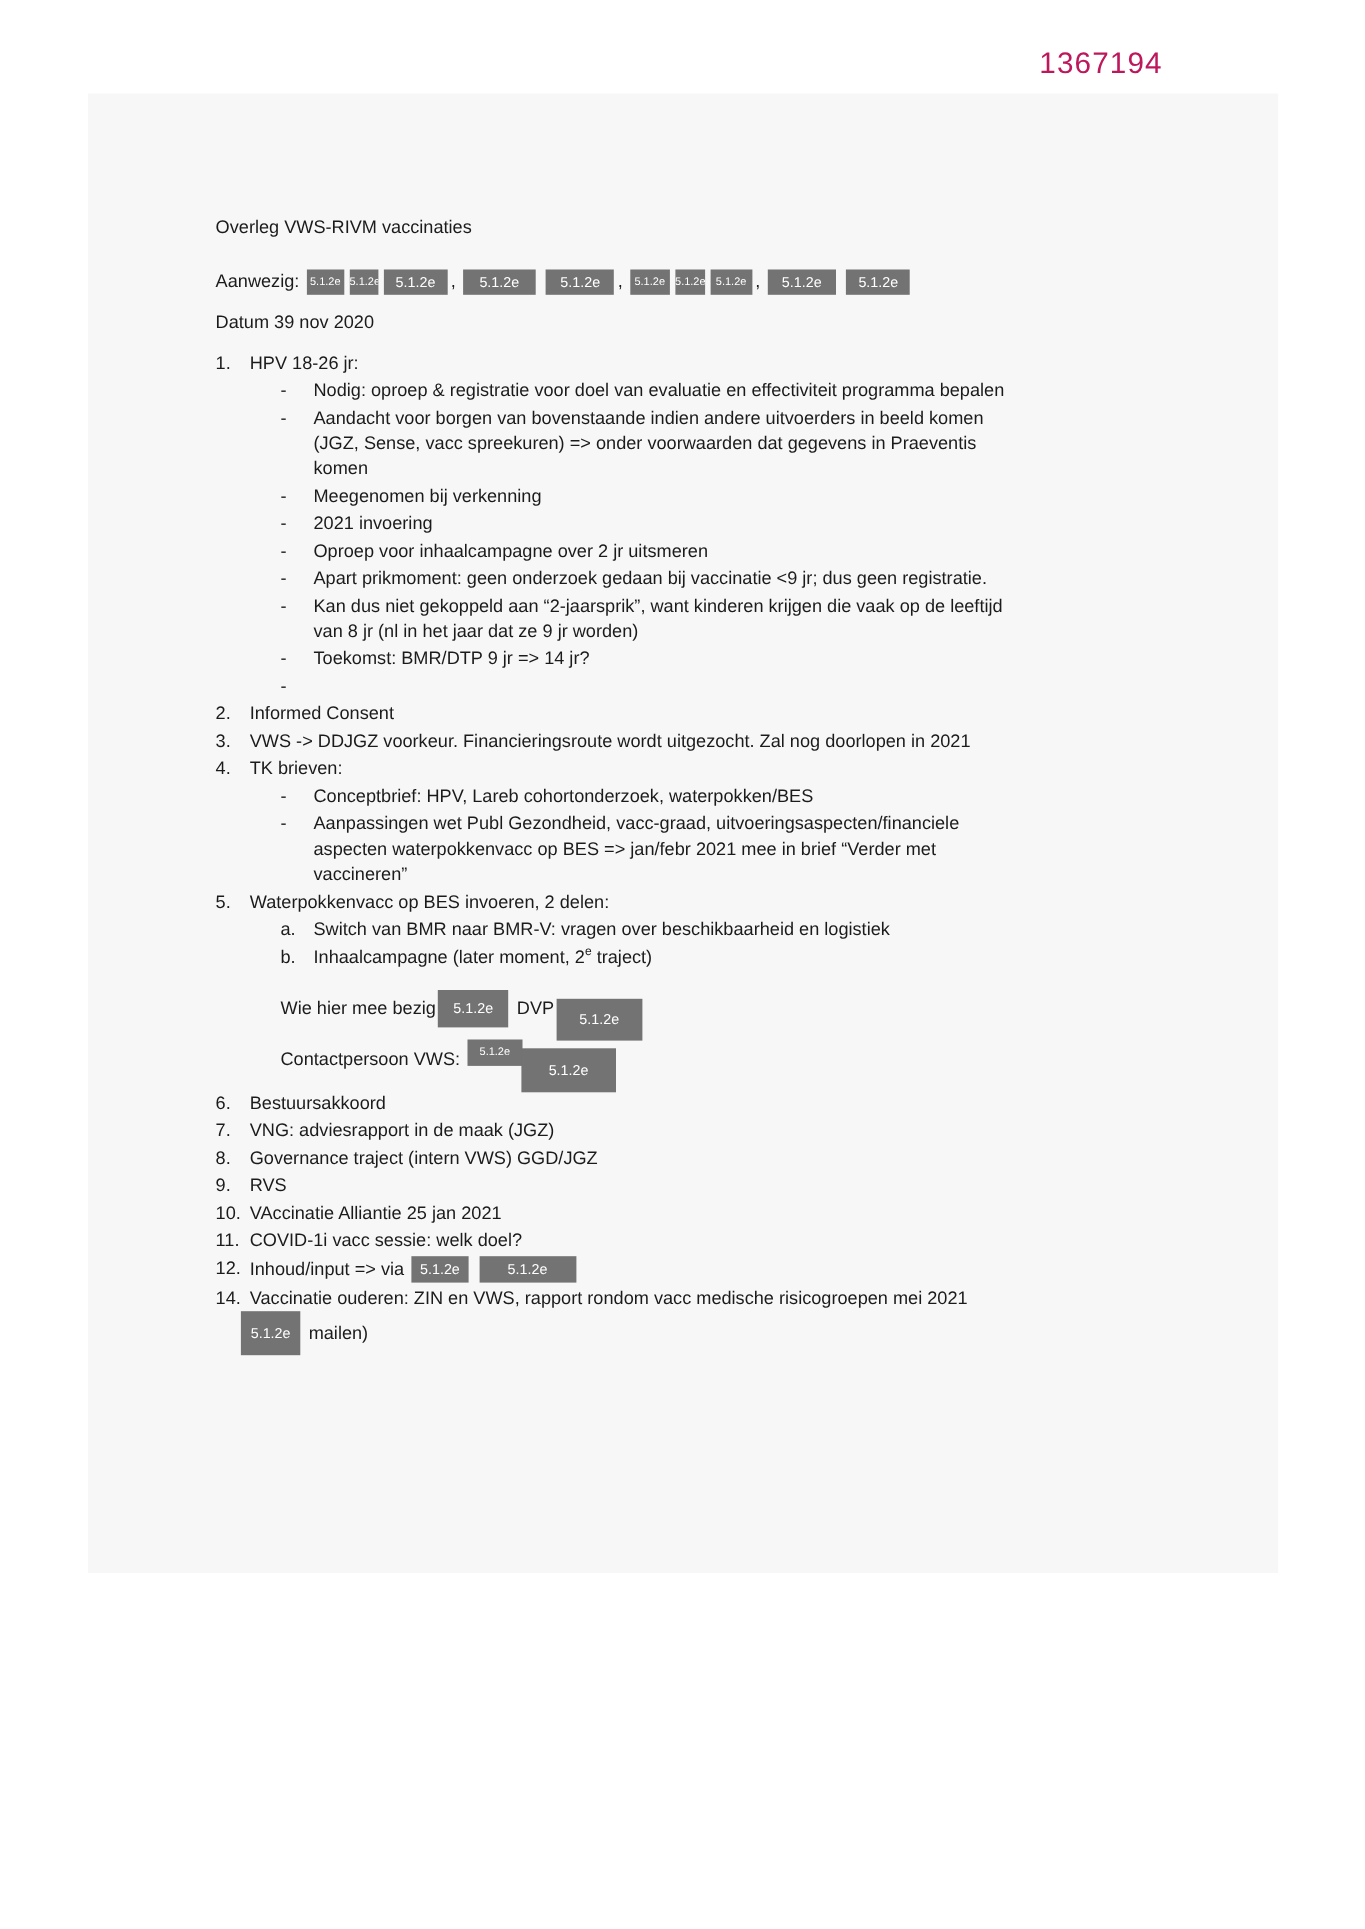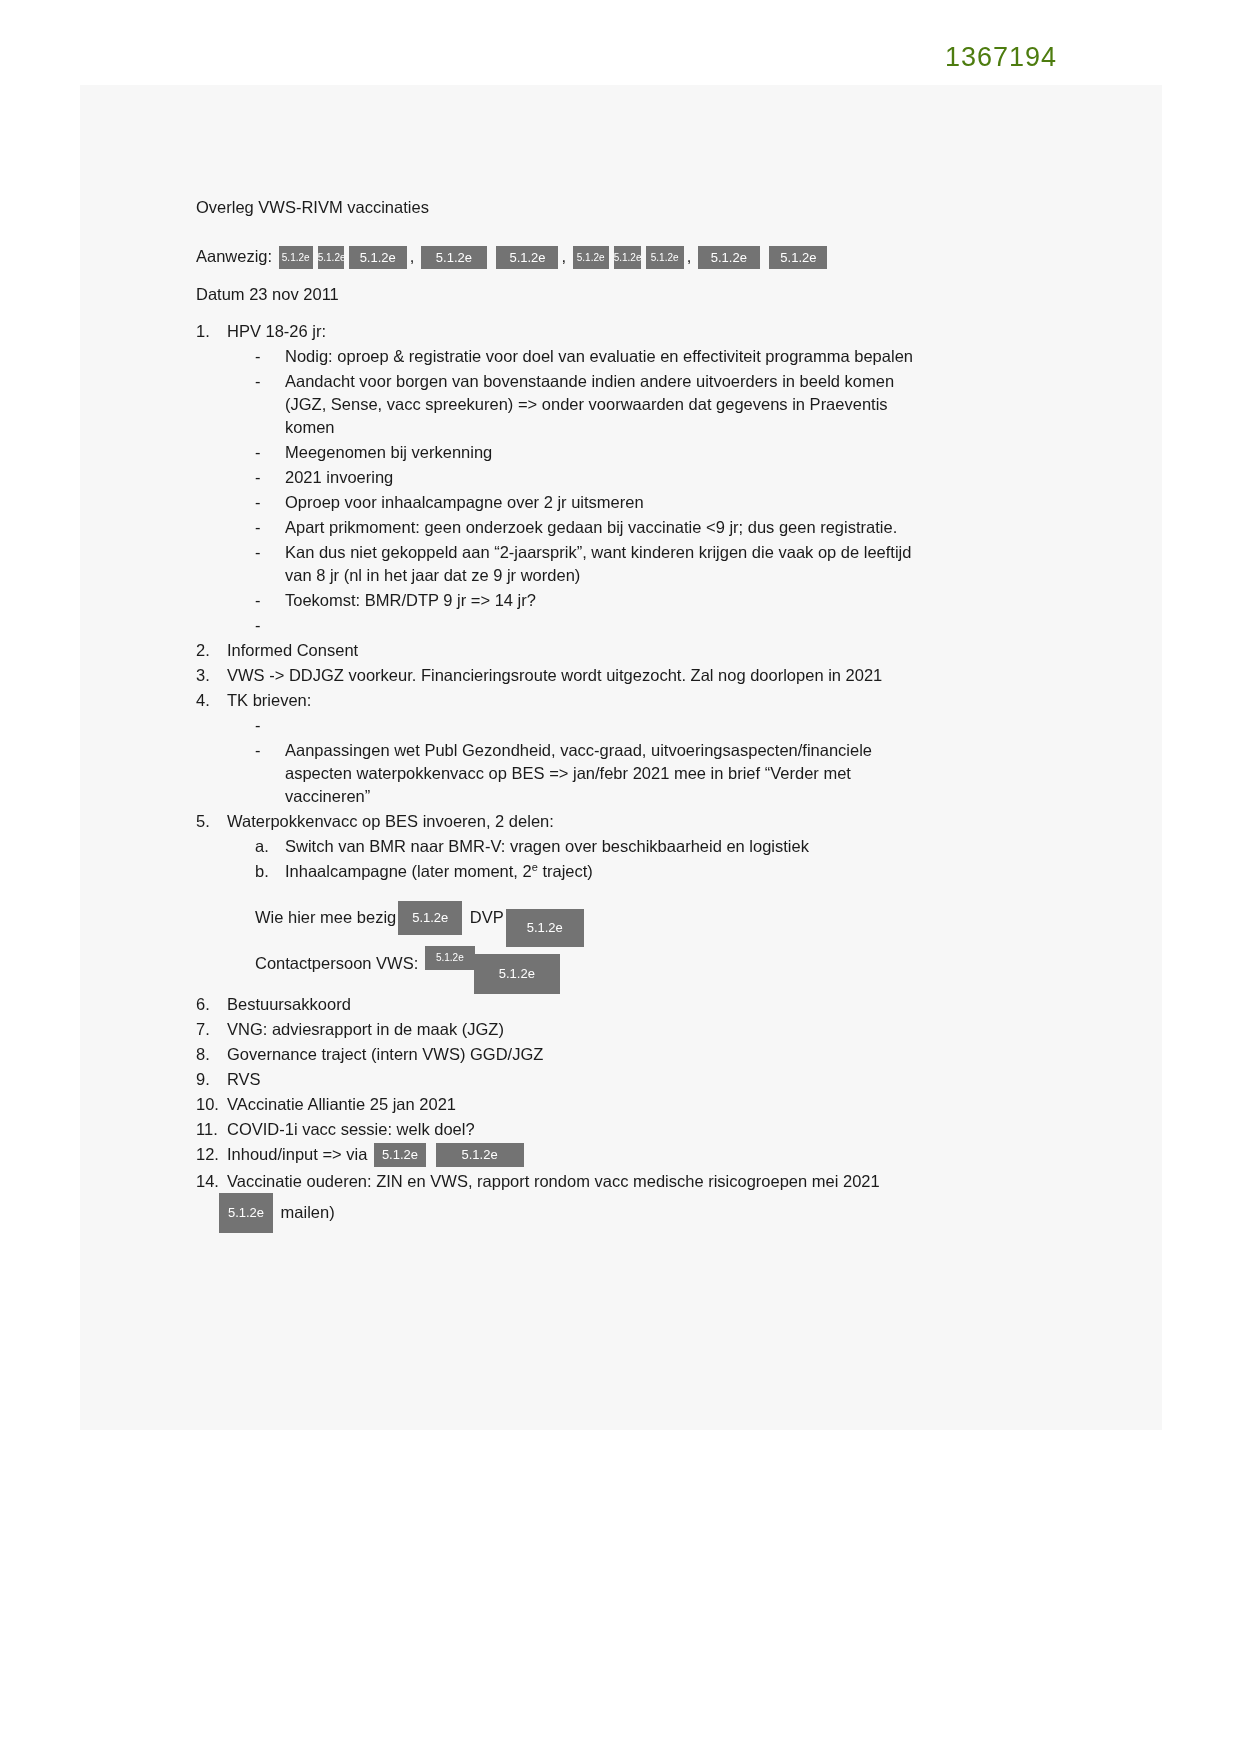--- a/index.html
+++ b/index.html
@@ -15,21 +15,21 @@
     position:absolute;
     left:80px; top:85px;
     width:1082px; height:1345px;
     background:#f7f7f7;
   }
   .docnum {
     position:absolute;
     top:42px; right:184px;
     font-size:27px;
     letter-spacing:1px;
-    color:#4d7c0f;
+    color:#be185d;
   }
   .content {
     position:absolute;
     left:196px; top:196px;
     width:745px;
     font-size:16.5px;
     line-height:23px;
   }
   .block { position:relative; }
   .title { margin-bottom:26px; }
@@ -61,21 +61,21 @@
 </style>
 </head>
 <body>
 
 <div class="page">
   <div class="scan"></div>
   <div class="docnum">1367194</div>
   <div class="content">
       <div class="block para title"><span class="txt"><span>Overleg VWS-RIVM vaccinaties</span></span></div>
       <div class="block para attendees"><span class="txt"><span>Aanwezig: </span><span class="redact small" style="width: 34px;">5.1.2e</span><span class="redact small" style="width: 26px;">5.1.2e</span><span class="redact" style="width: 58px;">5.1.2e</span><span>, </span><span class="redact" style="width: 66px;">5.1.2e</span><span> </span><span class="redact" style="width: 62px;">5.1.2e</span><span>, </span><span class="redact small" style="width: 36px;">5.1.2e</span><span class="redact small" style="width: 27px;">5.1.2e</span><span class="redact small" style="width: 38px;">5.1.2e</span><span>, </span><span class="redact" style="width: 62px;">5.1.2e</span><span> </span><span class="redact" style="width: 58px;">5.1.2e</span></span></div>
-      <div class="block para date"><span class="txt"><span>Datum 23 nov 2011</span></span></div>
+      <div class="block para date"><span class="txt"><span>Datum 39 nov 2020</span></span></div>
       <div class="block li">
         <span class="num">1.</span>
         <span class="txt"><span>HPV 18-26 jr:</span></span>
       </div>
       <div class="block sub">
         <span class="marker">-</span>
         <span class="txt"><span>Nodig: oproep &amp; registratie voor doel van evaluatie en effectiviteit programma bepalen</span></span>
       </div>
       <div class="block sub">
         <span class="marker">-</span>
@@ -115,20 +115,21 @@
       <div class="block li">
         <span class="num">3.</span>
         <span class="txt"><span>VWS -&gt; DDJGZ voorkeur. Financieringsroute wordt uitgezocht. Zal nog doorlopen in 2021</span></span>
       </div>
       <div class="block li">
         <span class="num">4.</span>
         <span class="txt"><span>TK brieven:</span></span>
       </div>
       <div class="block sub">
         <span class="marker">-</span>
+        <span class="txt"><span>Conceptbrief: HPV, Lareb cohortonderzoek, waterpokken/BES</span></span>
       </div>
       <div class="block sub">
         <span class="marker">-</span>
         <span class="txt"><span>Aanpassingen wet Publ Gezondheid, vacc-graad, uitvoeringsaspecten/financiele</span><br><span>aspecten waterpokkenvacc op BES =&gt; jan/febr 2021 mee in brief “Verder met</span><br><span>vaccineren”</span></span>
       </div>
       <div class="block li">
         <span class="num">5.</span>
         <span class="txt"><span>Waterpokkenvacc op BES invoeren, 2 delen:</span></span>
       </div>
       <div class="block sub">

